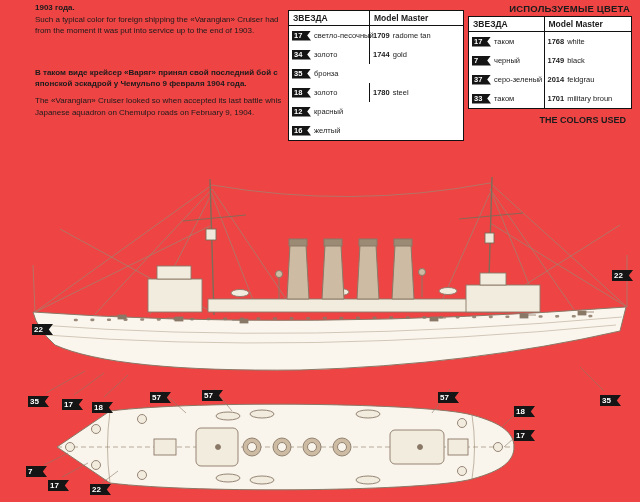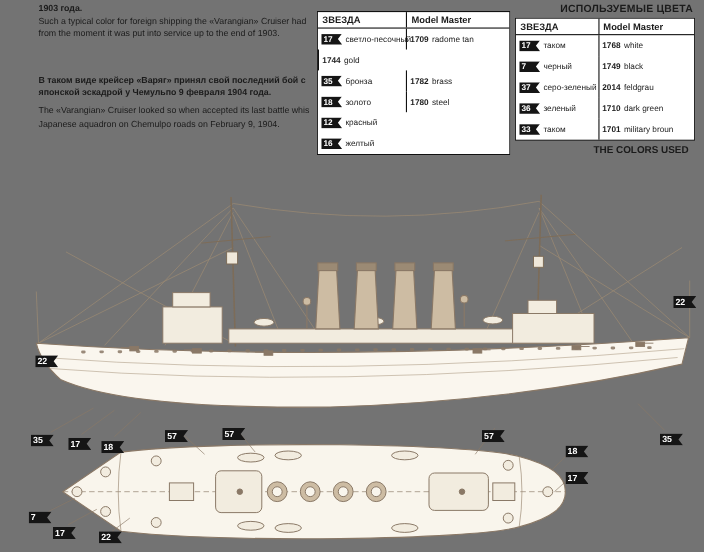--- a/index.html
+++ b/index.html
@@ -1,28 +1,28 @@
 <!DOCTYPE html>
 <html><head>
 <meta charset="utf-8">
 <style>
   html,body{margin:0;padding:0;background:#ffffff;}
   .page{
-    position:relative;width:640px;height:502px;background:#737373;
+    position:relative;width:640px;height:502px;background:#ef4444;
     font-family:"Liberation Sans",sans-serif;color:#1b1b1b;overflow:hidden;
   }
   
   .intro{position:absolute;left:35px;top:2px;width:252px;}
   .intro-title{font-weight:bold;font-size:9px;margin:0 0 5px 0;}
   .intro p{margin:0;font-size:8px;line-height:1.45;}
   .gap-lg{margin-bottom:30px !important;}
   .ru-bold{font-weight:bold;margin-bottom:5px !important;}
   
   .heading-ru{position:absolute;top:3px;right:10px;font-weight:bold;font-size:9.5px;letter-spacing:.2px;}
-  .heading-en{position:absolute;top:131px;right:14px;font-weight:bold;font-size:9px;}
+  .heading-en{position:absolute;top:115px;right:14px;font-weight:bold;font-size:9px;}
   
   .paint-table{position:absolute;border:1.5px solid #111;background:#fff;}
   .pt-head{display:flex;border-bottom:1.5px solid #111;font-weight:bold;font-size:8.5px;}
   .pt-head .c1{width:46%;padding:2px 4px;box-sizing:border-box;}
   .pt-head .c2{width:54%;padding:2px 4px;border-left:1.5px solid #111;box-sizing:border-box;}
   .pt-row{display:flex;align-items:stretch;height:19px;}
   .pt-row .c1{width:46%;display:flex;align-items:center;gap:3px;padding:0 3px;box-sizing:border-box;}
   .pt-row .c2{width:54%;display:flex;align-items:center;gap:3px;padding:0 3px;border-left:1.5px solid #111;box-sizing:border-box;}
   .paint-name{font-size:7.5px;white-space:nowrap;}
   .code{font-size:7.5px;font-weight:bold;white-space:nowrap;}
@@ -68,36 +68,38 @@
             </span>
           <span class="paint-name">светло-песочный</span>
         </div>
         <div class="c2">
           <span class="code">1709</span>
           <span class="code-name">radome tan</span>
         </div>
       </div>
 
       <div class="pt-row">
+        <div class="c1">
+          <span class="flag">
+              <span class="flag-num">34</span>
+            </span>
+          <span class="paint-name">золото</span>
+        </div>
         <div class="c2">
           <span class="code">1744</span>
           <span class="code-name">gold</span>
         </div>
       </div>
 
       <div class="pt-row">
         <div class="c1">
           <span class="flag">
               <span class="flag-num">35</span>
             </span>
           <span class="paint-name">бронза</span>
-        </div>
-        <div class="c2">
-          <span class="code">1782</span>
-          <span class="code-name">brass</span>
         </div>
       </div>
 
       <div class="pt-row">
         <div class="c1">
           <span class="flag">
               <span class="flag-num">18</span>
             </span>
           <span class="paint-name">золото</span>
         </div>
@@ -166,32 +168,20 @@
               <span class="flag-num">37</span>
             </span>
           <span class="paint-name">серо-зеленый</span>
         </div>
         <div class="c2">
           <span class="code">2014</span>
           <span class="code-name">feldgrau</span>
         </div>
       </div>
 
-      <div class="pt-row">
-        <div class="c1">
-          <span class="flag">
-              <span class="flag-num">36</span>
-            </span>
-          <span class="paint-name">зеленый</span>
-        </div>
-        <div class="c2">
-          <span class="code">1710</span>
-          <span class="code-name">dark green</span>
-        </div>
-      </div>
 
       <div class="pt-row">
         <div class="c1">
           <span class="flag">
               <span class="flag-num">33</span>
             </span>
           <span class="paint-name">таком</span>
         </div>
         <div class="c2">
           <span class="code">1701</span>

